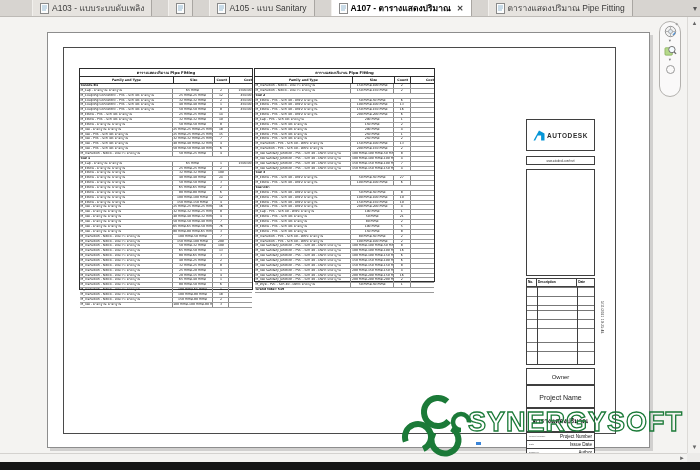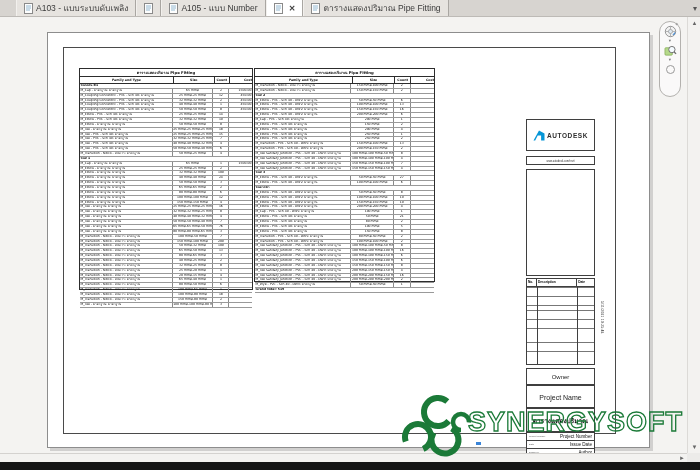--- a/index.html
+++ b/index.html
@@ -3,21 +3,21 @@
 <meta charset="utf-8">
 <style>
   html,body{margin:0;padding:0;}
   body{width:700px;height:470px;overflow:hidden;position:relative;
        font-family:"Liberation Sans",sans-serif;background:#f0efed;}
 
   
   .tabbar{position:absolute;left:0;top:0;width:700px;height:17px;background:#d7d4d0;
           border-bottom:1px solid #bdbab6;display:flex;align-items:stretch;padding-left:16px;box-sizing:border-box;}
   .tab{display:flex;align-items:center;gap:3px;padding:0 7px;font-size:8.5px;color:#3a3a3a;
-       background:#e6e3df;border-right:1px solid #a9a6a2;border-left:1px solid #f2f0ed;white-space:nowrap;cursor:default;}
+       background:#e6e3df;border-right:1px solid #a9a6a2;border-left:1px solid #f2f0ed;white-space:nowrap;cursor:default;margin-left:16px;}
   .tab.active{background:#ffffff;font-weight:bold;color:#000;}
   .tab-x{font-size:8px;color:#444;margin-left:3px;}
   .tab-x:empty{display:none;}
   .tab-ico{width:9px;height:11px;flex:0 0 auto;}
   .tab-overflow{position:absolute;right:3px;top:4px;font-size:8px;color:#555;}
 
   
   .canvas{position:absolute;left:0;top:17px;width:687px;height:436px;background:#f4f3f1;overflow:hidden;}
 
   
@@ -117,28 +117,29 @@
         <rect x="0.5" y="0.5" width="8" height="10" fill="#fdfdfd" stroke="#8a8a8a"></rect>
         <path d="M2 3h5M2 5h5M2 7h4" stroke="#7aa7c7" stroke-width="0.8" fill="none"></path>
       </svg>
 
     </div>
       <div class="tab">
       <svg class="tab-ico" viewBox="0 0 9 11">
         <rect x="0.5" y="0.5" width="8" height="10" fill="#fdfdfd" stroke="#8a8a8a"></rect>
         <path d="M2 3h5M2 5h5M2 7h4" stroke="#7aa7c7" stroke-width="0.8" fill="none"></path>
       </svg>
-      <span>A105 - แบบ Number</span>
+      <span>A105 - แบบ Sanitary</span>
 
     </div>
       <div class="tab active">
       <svg class="tab-ico" viewBox="0 0 9 11">
         <rect x="0.5" y="0.5" width="8" height="10" fill="#fdfdfd" stroke="#8a8a8a"></rect>
         <path d="M2 3h5M2 5h5M2 7h4" stroke="#7aa7c7" stroke-width="0.8" fill="none"></path>
       </svg>
+      <span>A107 - ตารางแสดงปริมาณ</span>
       <span class="tab-x">✕</span>
     </div>
       <div class="tab">
       <svg class="tab-ico" viewBox="0 0 9 11">
         <rect x="0.5" y="0.5" width="8" height="10" fill="#fdfdfd" stroke="#8a8a8a"></rect>
         <path d="M2 3h5M2 5h5M2 7h4" stroke="#7aa7c7" stroke-width="0.8" fill="none"></path>
       </svg>
       <span>ตารางแสดงปริมาณ Pipe Fitting</span>
 
     </div>

